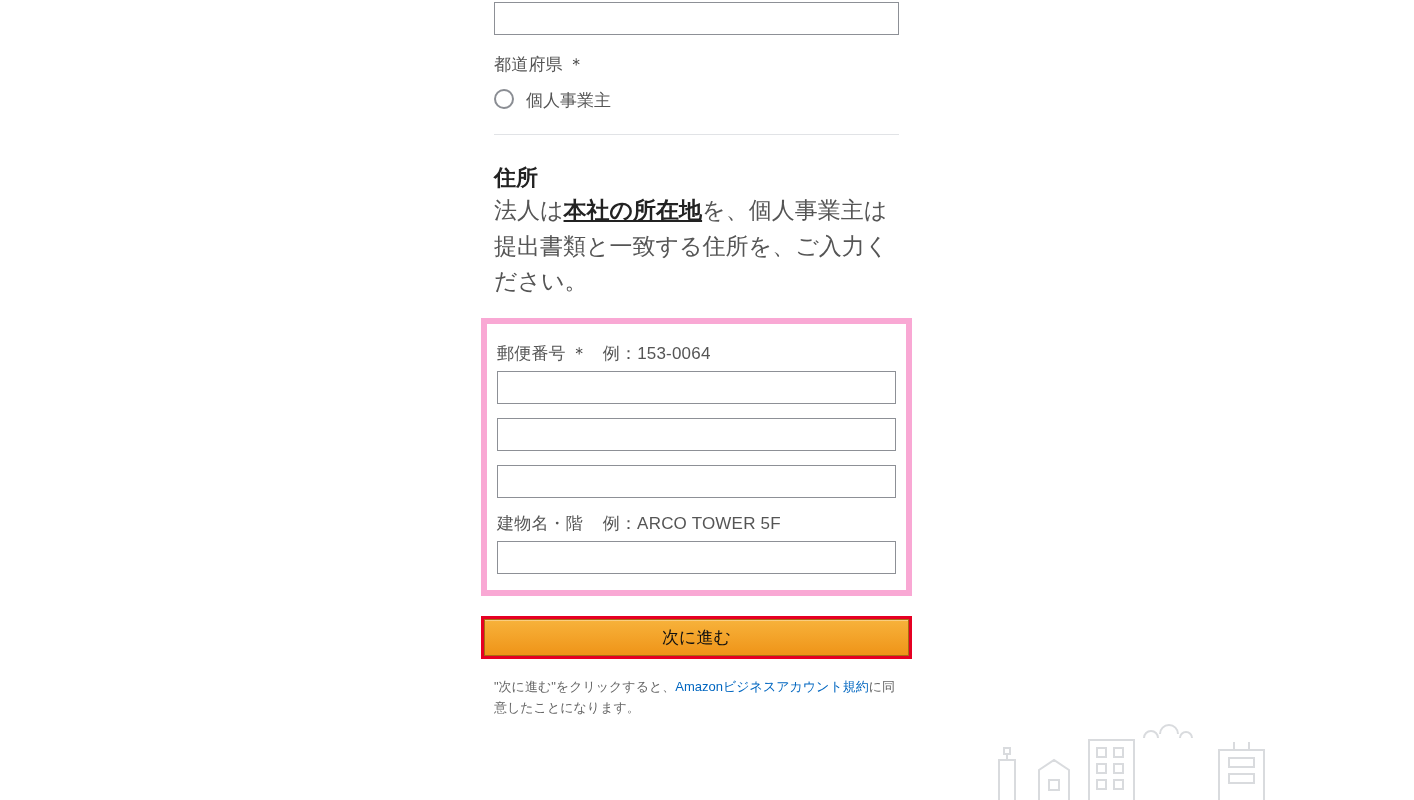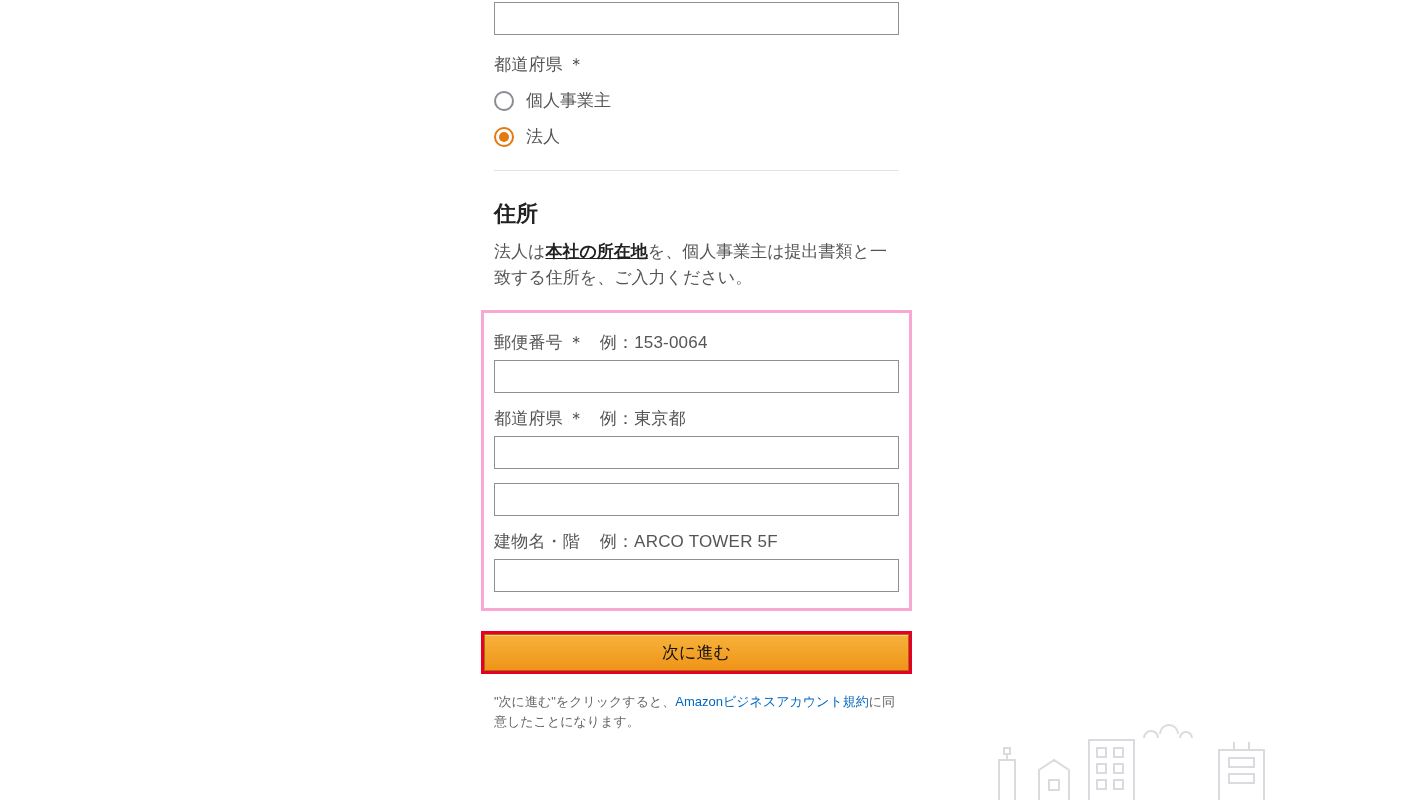--- a/index.html
+++ b/index.html
@@ -5,29 +5,29 @@
   html,body{margin:0;padding:0;width:1414px;height:800px;background:#fff;
     font-family:"Hiragino Kaku Gothic ProN","Meiryo","Yu Gothic",sans-serif;
     position:relative;overflow:hidden;color:#111;}
   .form-col{position:absolute;left:494px;top:0;width:405px;}
   .txt-input{width:100%;height:33px;border:1px solid #8d9096;background:#fff;
     box-sizing:border-box;padding:4px 8px;font-size:15px;}
   .label-line{font-size:17px;color:#555;letter-spacing:0.2px;margin-bottom:6px;}
   .req-star{color:#444;}
   .section-divider{border-top:1px solid #e1e3e6;margin-top:22px;}
   .section-title{font-size:22px;font-weight:700;color:#222;margin-top:28px;}
-  .section-desc{font-size:17px;color:#555;margin-top:10px;line-height:1.55;}
+  .section-desc{font-size:23px;color:#555;line-height:1.55;}
   .bold-und{font-weight:700;text-decoration:underline;color:#222;}
-  .radio-row{display:flex;align-items:center;margin-top:13px;cursor:pointer;}
+  .radio-row{display:flex;margin-top:13px;cursor:pointer;}
   .radio-outer{width:20px;height:20px;border:2px solid #8a8d93;border-radius:50%;
     display:flex;align-items:center;justify-content:center;margin-right:12px;box-sizing:border-box;}
   .radio-outer.sel{border-color:#e47911;}
   .radio-dot{width:10px;height:10px;border-radius:50%;background:#e47911;}
   .radio-label{font-size:17px;color:#555;}
-  .highlight-box{border:3px solid #f9a8d4;padding:12px 10px 16px 10px;
+  .highlight-box{border:6px solid #f9a8d4;padding:12px 10px 16px 10px;
     margin-left:-13px;margin-right:-13px;}
   .field-block{margin-top:6px;}
   .field-block + .field-block{margin-top:14px;}
   .submit-wrap{border:3px solid #e60023;margin-left:-13px;margin-right:-13px;
     margin-top:20px;padding:0;}
   .submit-btn{width:100%;height:37px;background:#f0a020;border:1px solid #a86b12;
     box-shadow:inset 0 1px 0 rgba(255,255,255,.35);
     color:#111;font-size:17px;cursor:pointer;}
   .submit-btn{background:linear-gradient(#f7b23b,#ef9418);}
   .consent{font-size:13px;color:#666;margin-top:18px;line-height:1.6;}
@@ -47,26 +47,20 @@
   
   <div class="label-line" style="margin-top:18px">
     <span>都道府県</span>
     <span class="req-star">＊</span>
   </div>
 
   <div class="radio-row">
     <span class="radio-outer"></span>
     <span class="radio-label">個人事業主</span>
   </div>
-  <div class="radio-row">
-    <span class="radio-outer sel">
-      <span class="radio-dot"></span>
-    </span>
-    <span class="radio-label">法人</span>
-  </div>
 
   <div class="section-divider"></div>
 
   
   <div class="section-title">住所</div>
   <div class="section-desc">
     <span>法人は</span><span class="bold-und">本社の所在地</span><span>を、個人事業主は提出書類と一致する住所を、ご入力ください。</span>
   </div>
 
   <div class="highlight-box" style="margin-top:18px">
@@ -74,25 +68,20 @@
     <div class="field-block">
       <div class="label-line">
         <span>郵便番号</span>
         <span class="req-star">＊</span>&nbsp;&nbsp;
         <span>例：153-0064</span>
       </div>
       <input class="txt-input" value="" style="">
     </div>
 
     <div class="field-block">
-      <div class="label-line">
-        <span>都道府県</span>
-        <span class="req-star">＊</span>&nbsp;&nbsp;
-        <span>例：東京都</span>
-      </div>
       <input class="txt-input" value="" style="">
     </div>
 
     <div class="field-block">
       <input class="txt-input" value="" style="">
     </div>
 
 
     <div class="field-block">
       <div class="label-line">

